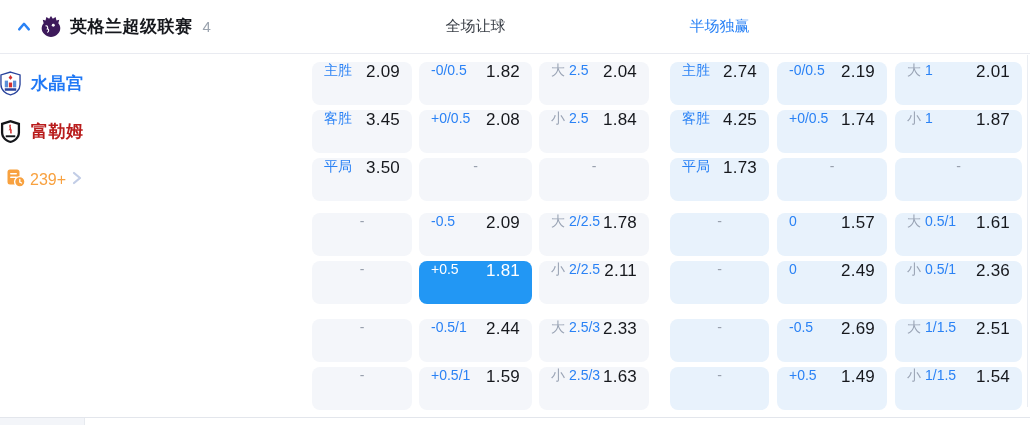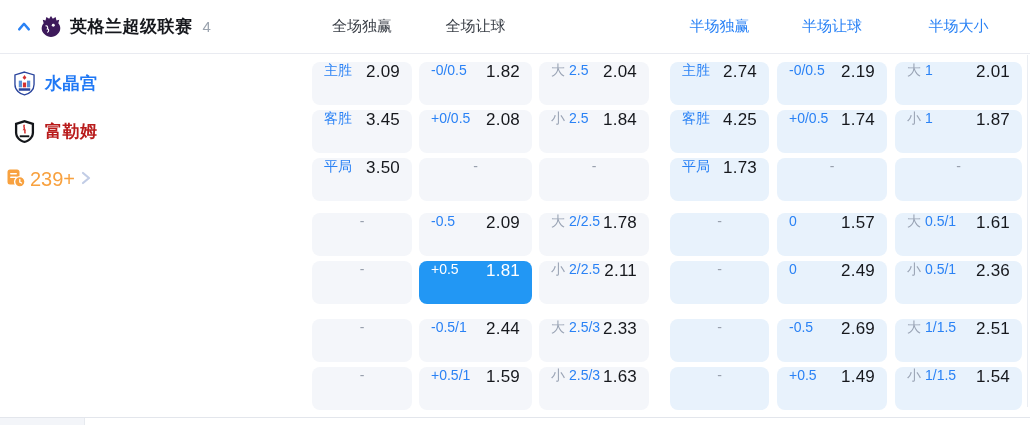--- a/index.html
+++ b/index.html
@@ -33,29 +33,29 @@
   .odds-cell.selected{background:var(--selected-blue)}
   .odds-cell.selected .lb,.odds-cell.selected .val{color:#fff}
   .odds-cell.dash{justify-content:center;cursor:default}
   .lbl{display:flex;align-items:baseline;gap:4px;white-space:nowrap}
   .lg{color:var(--gray-label)}
   .lb{color:var(--accent-blue)}
   .val{font-weight:normal;font-size:17px;color:var(--value-dark);letter-spacing:.2px}
   .dash-mark{color:#98a0ad;font-size:14px}
 
   .left-cell{display:flex;align-items:center}
-  .team-row{gap:10px;padding-left:14px;cursor:pointer}
+  .team-row{gap:10px;cursor:pointer}
   .team-name{font-size:17px;font-weight:bold;letter-spacing:.5px}
   .team-name.home{color:#1f78f5}
   .team-name.away{color:#b91c1c}
   .crest{flex:0 0 auto;display:flex;align-items:center}
   .meta-row{justify-content:space-between;padding-left:6px;padding-right:12px}
   .date-block{width:142px;text-align:center;font-size:15px;color:#23262b;line-height:20px}
   .markets{display:flex;align-items:center;gap:4px;cursor:pointer}
-  .markets .count{color:var(--orange);font-size:20px}
+  .markets .count{color:var(--orange);font-size:16px}
 
   .right-line{position:absolute;top:55px;right:2px;width:1px;height:352px;background:#eaedf2}
   .bottom{margin-top:7px;border-top:1px solid #e3e6ec;height:10px;display:flex}
   .bottom .strip-left{width:85px;height:100%;background:#f3f5f9;border-right:1px solid #e7eaef}
 </style>
 </head>
 <body>
 
 <div class="wrap">
 
@@ -69,25 +69,22 @@
       <span class="crest">
         <svg width="22" height="24" viewBox="0 0 24 26">
           <path d="M12 1 L14 4 L17 2 L18 6 L21 5 L20 9 C23 12 23 18 19 21 C15 25 9 25 5 21 C1 18 1 12 4 9 L3 5 L6 6 L7 2 L10 4 Z" fill="#3d195b"></path>
           <circle cx="14.5" cy="11" r="1.6" fill="#fff"></circle>
           <path d="M6 12 C8 11 9 13 8 15 C10 15 10 18 8 19" fill="none" stroke="#fff" stroke-width="1.2"></path>
         </svg>
       </span>
       <span class="league-name">英格兰超级联赛</span>
       <span class="match-count">4</span>
     </div>
-    <span class="col-h full c2">全场独赢</span>
     <span class="col-h full c3">全场让球</span>
     <span class="col-h half c5">半场独赢</span>
-    <span class="col-h half c6">半场让球</span>
-    <span class="col-h half c7">半场大小</span>
   </div>
 
   <div class="grid row first">
     <div class="left-cell team-row c1">
       <span class="crest">
         <svg width="21" height="25" viewBox="0 0 22 26">
           <path d="M11 1 L21 4 V14 C21 20 16 24 11 25 C6 24 1 20 1 14 V4 Z" fill="#fff" stroke="#28439c" stroke-width="1.4"></path>
           <path d="M11 4 L13 7 L11 9 L9 7 Z" fill="#d3302f"></path>
           <rect x="5" y="10" width="3.4" height="7" fill="#5b8fd8"></rect>
           <rect x="13.6" y="10" width="3.4" height="7" fill="#5b8fd8"></rect>

